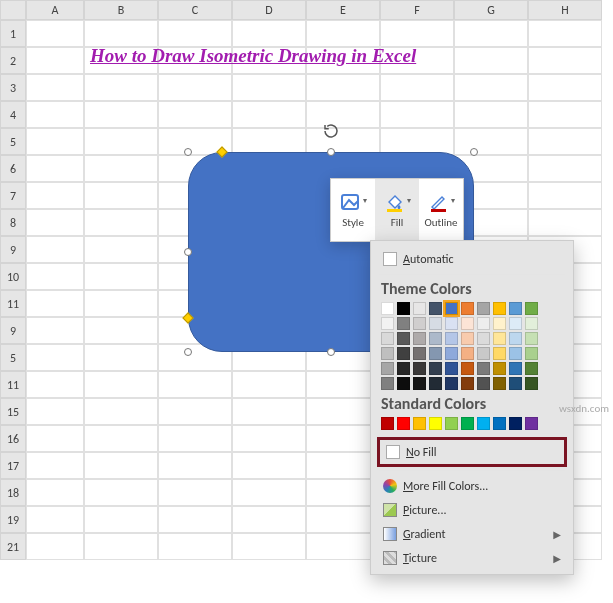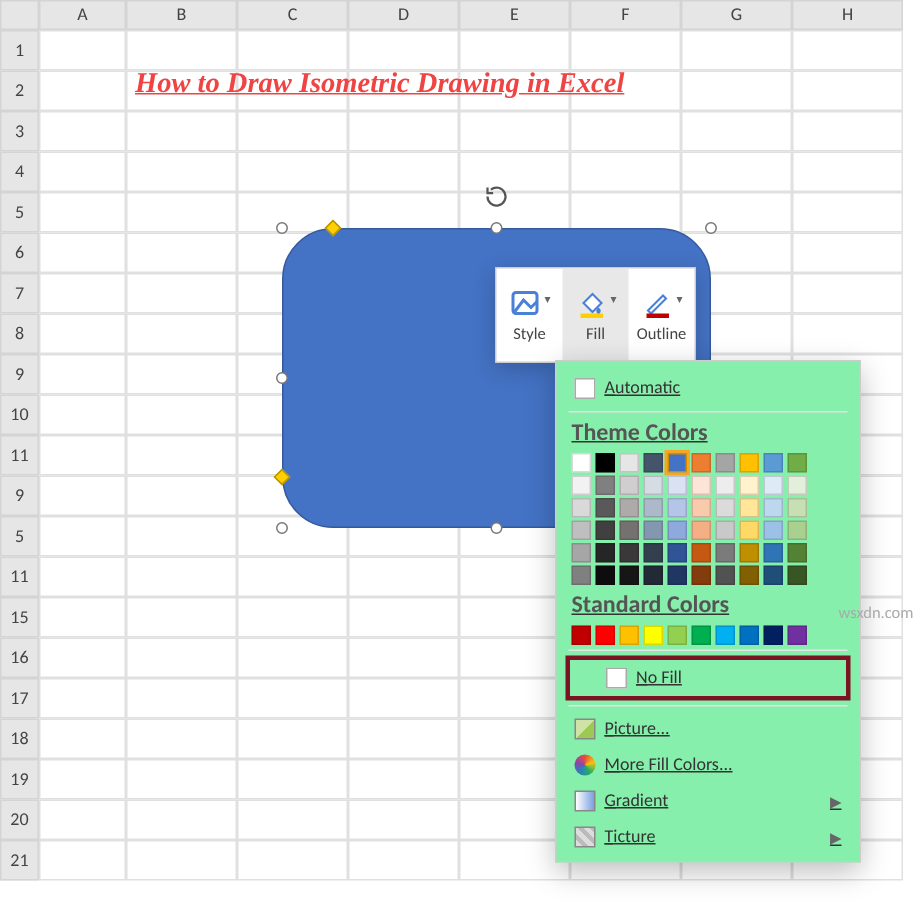--- a/index.html
+++ b/index.html
@@ -34,21 +34,21 @@
 
   
   .title {
     position:absolute;
     left: 90px; top: 45px;
     font-family: "Times New Roman", serif;
     font-style: italic;
     font-weight: bold;
     font-size: 19px;
     text-decoration: underline;
-    color:#ef4444;
+    color:#a21caf;
   }
 
   
   .shape-wrap {
     position:absolute;
     left: 188px; top: 152px;
     width: 286px; height: 200px;
   }
   .rounded-shape {
     width: 100%; height: 100%;
@@ -84,36 +84,35 @@
     justify-content:center; gap:3px; font-size:11px; color:#444;
   }
   .minitool .btn.sel { background:#e8e8e8; }
   .minitool .btn .ic { width:22px; height:22px; display:flex; align-items:center; justify-content:center;}
   .minitool .btn .caret { font-size:8px; color:#666; margin-top:-4px;}
   .minitool .btn .row1 { display:flex; align-items:center; gap:2px;}
 
   
   .dropdown {
     position:absolute; left:370px; top:240px; width:204px;
-    background:#86efac; border:1px solid #ccc;
+    background:#e5e5e5; border:1px solid #ccc;
     box-shadow:0 6px 18px rgba(0,0,0,.25);
     padding:6px 8px 4px 8px;
-    text-decoration:underline;
   }
   .dd-item { display:flex; align-items:center; height:24px; gap:6px;
              padding:0 4px; font-size:12px; color:#333;}
   .dd-item .sq { width:14px; height:14px; border:1px solid #aaa; background:#fff;}
   .dd-item .arrow { margin-left:auto; color:#666; font-size:10px;}
   .dd-sep { height:1px; background:#e4e4e4; margin:3px 0;}
   .dd-head { font-size:16px; color:#555; font-weight:600; margin:4px 2px 4px 2px;}
   .swatch-row { display:flex; gap:3px; margin:2px 2px;}
   .sw { width:13px; height:13px; border:1px solid rgba(0,0,0,.15);}
   .sw.sel { outline:2px solid #f5a623; outline-offset:0; border:1px solid #d08b00;}
   .highlight-box {
-    border:3px solid #7a1322; margin:1px -2px; padding:0 20px;
+    border:3px solid #7a1322; margin:1px -2px; padding:0 2px;
   }
   .pict-ic { width:14px;height:14px; border:1px solid #888; background:linear-gradient(135deg,#cfe3a8 50%,#9cc951 50%); position:relative;}
   .grad-ic { width:14px;height:14px; border:1px solid #888; background:linear-gradient(90deg,#fff,#7aa0e0);}
   .tex-ic  { width:14px;height:14px; border:1px solid #888;
              background:repeating-linear-gradient(45deg,#ddd 0 3px,#bbb 3px 6px);}
   .more-ic { width:14px;height:14px; position:relative;}
   .more-ic::before{content:"";position:absolute;inset:0;border-radius:50%;
      background:conic-gradient(#e74c3c,#f1c40f,#27ae60,#2980b9,#8e44ad,#e74c3c);}
   .underline-char { text-decoration: underline; }
 
@@ -328,31 +327,20 @@
         <div class="cell"></div>
         <div class="cell"></div>
         <div class="cell"></div>
         <div class="cell"></div>
         <div class="cell"></div>
         <div class="cell"></div>
         <div class="cell"></div>
       </div>
       <div class="row">
         <div class="rh">19</div>
-        <div class="cell cell-A"></div>
-        <div class="cell"></div>
-        <div class="cell"></div>
-        <div class="cell"></div>
-        <div class="cell"></div>
-        <div class="cell"></div>
-        <div class="cell"></div>
-        <div class="cell"></div>
-      </div>
-      <div class="row">
-        <div class="rh">20</div>
         <div class="cell cell-A"></div>
         <div class="cell"></div>
         <div class="cell"></div>
         <div class="cell"></div>
         <div class="cell"></div>
         <div class="cell"></div>
         <div class="cell"></div>
         <div class="cell"></div>
       </div>
       <div class="row">
@@ -526,26 +514,26 @@
     </div>
   <div class="dd-sep"></div>
   <div class="highlight-box">
     <div class="dd-item">
       <span class="sq"></span>
       <span><span class="underline-char">N</span><span>o Fill</span></span>
     </div>
   </div>
   <div class="dd-sep"></div>
   <div class="dd-item">
+    <span class="more-ic"></span>
+    <span><span class="underline-char">M</span><span>ore Fill Colors...</span></span>
+  </div>
+  <div class="dd-item">
     <span class="pict-ic"></span>
     <span><span class="underline-char">P</span><span>icture...</span></span>
-  </div>
-  <div class="dd-item">
-    <span class="more-ic"></span>
-    <span><span class="underline-char">M</span><span>ore Fill Colors...</span></span>
   </div>
   <div class="dd-item">
     <span class="grad-ic"></span>
     <span><span class="underline-char">G</span><span>radient</span></span>
     <span class="arrow">▶</span>
   </div>
   <div class="dd-item">
     <span class="tex-ic"></span>
     <span><span class="underline-char">T</span><span>icture</span></span>
     <span class="arrow">▶</span>

